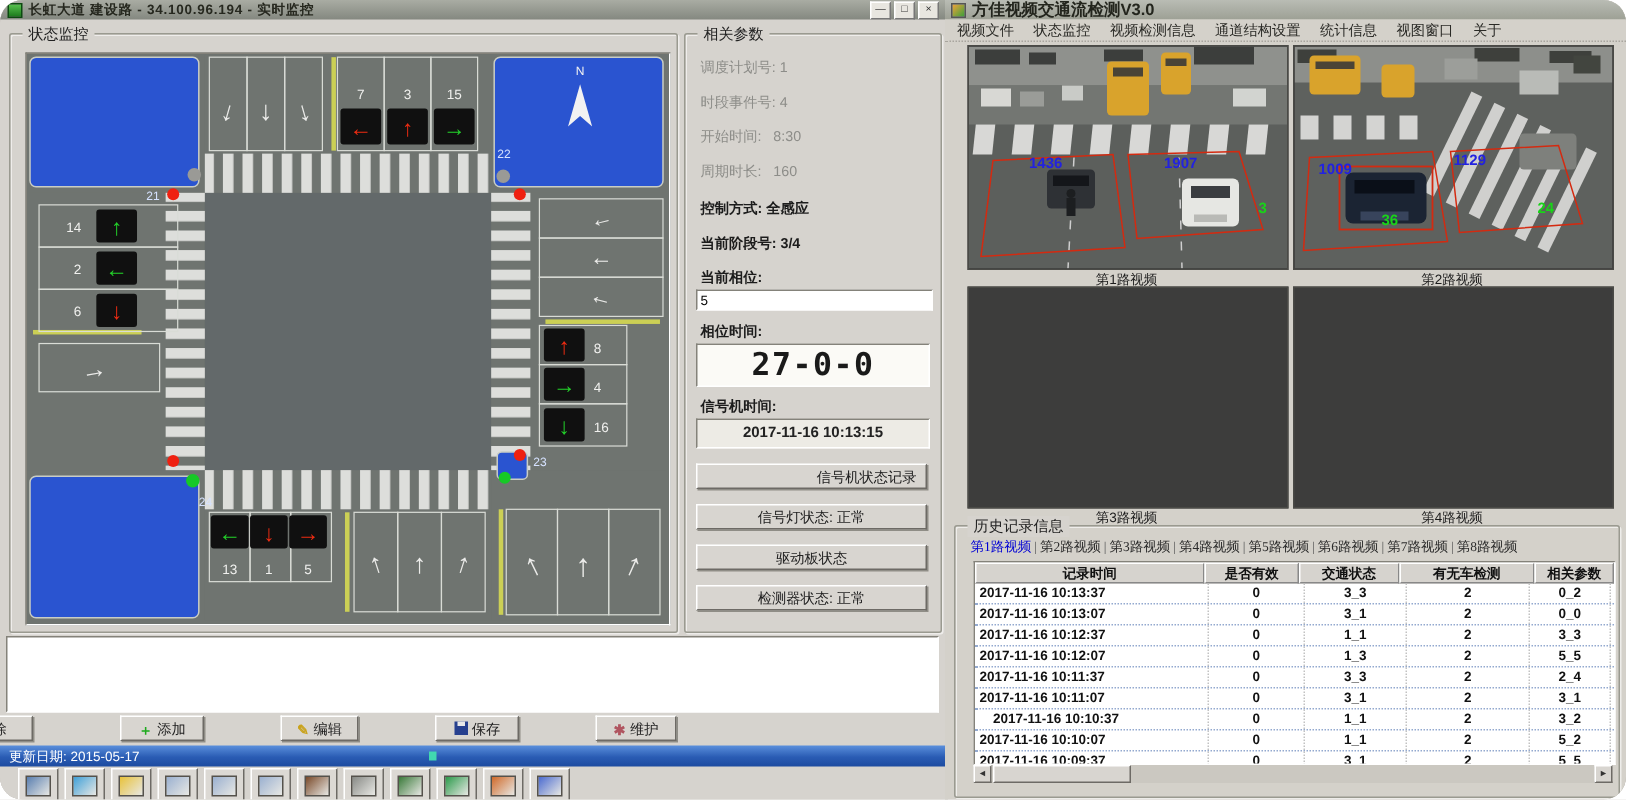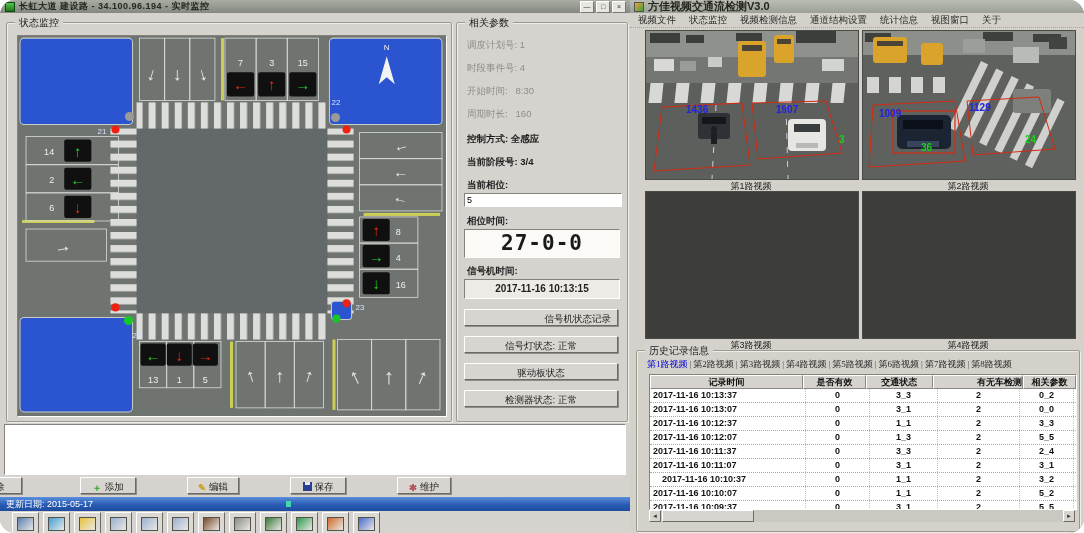--- a/index.html
+++ b/index.html
@@ -474,21 +474,21 @@
     <span class="vlabel" style="left:232px;top:339px;">第4路视频</span>
 
     <div class="group" style="left:6px;top:350px;width:442px;height:180px;">
       <span class="legend">历史记录信息</span>
       <div class="tabs" id="tabs"><span class="tab sel">第1路视频</span><span class="tabsep">|</span><span class="tab">第2路视频</span><span class="tabsep">|</span><span class="tab">第3路视频</span><span class="tabsep">|</span><span class="tab">第4路视频</span><span class="tabsep">|</span><span class="tab">第5路视频</span><span class="tabsep">|</span><span class="tab">第6路视频</span><span class="tabsep">|</span><span class="tab">第7路视频</span><span class="tabsep">|</span><span class="tab">第8路视频</span></div>
       <div class="tbl">
         <div class="thead" id="thead">
             <div class="th" style="width: 156px;">记录时间</div>
             <div class="th" style="width: 64px;">是否有效</div>
             <div class="th" style="width: 68px;">交通状态</div>
-            <div class="th" style="width: 92px; text-align: right;">有无车检测</div>
+            <div class="th" style="width: 92px;">有无车检测</div>
             <div class="th" style="width: 54px;">相关参数</div>
           </div>
         <div id="tbody">
             <div class="trow">
               <div class="td" style="width: 156px;">2017-11-16 10:13:37</div>
               <div class="td" style="width: 64px;">0</div>
               <div class="td" style="width: 68px;">3_3</div>
               <div class="td" style="width: 82px;">2</div>
               <div class="td" style="width: 54px;">0_2</div>
             </div>

